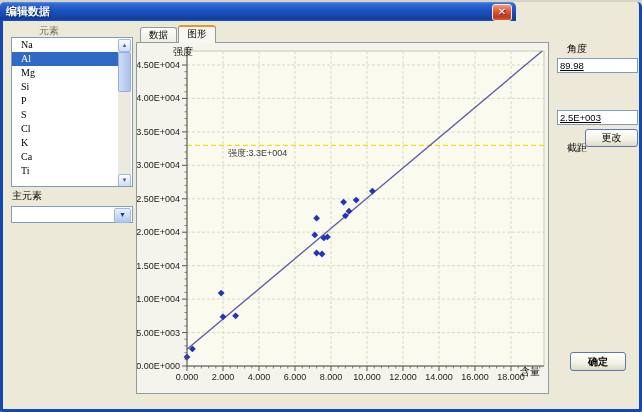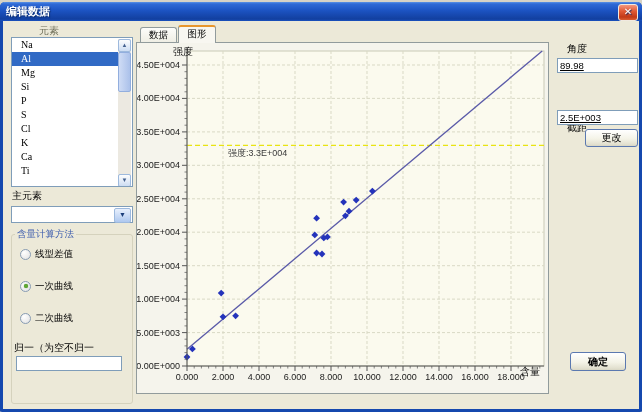--- a/index.html
+++ b/index.html
@@ -1,19 +1,19 @@
 <!DOCTYPE html>
 <html><head>
 <meta charset="utf-8">
 <style>
   html,body{margin:0;padding:0;width:642px;height:412px;overflow:hidden;
     font-family:"Liberation Sans","DejaVu Sans",sans-serif;background:#d6d2c6;}
   .dialog{position:absolute;left:0;top:2px;width:642px;height:410px;box-sizing:border-box;
     background:#ece9d8;border:3px solid #1548ae;border-top:none;border-radius:5px 5px 2px 2px;}
-  .titlebar{position:absolute;left:-3px;top:0;width:642px;height:19px;box-sizing:border-box;
+  .titlebar{position:absolute;left:-3px;top:0;width:516px;height:19px;box-sizing:border-box;
     border-radius:5px 5px 0 0;padding:2px 6px;
     background:linear-gradient(180deg,#5a92e6 0%,#2f6ad6 10%,#1c53c2 45%,#123f9f 90%,#1a53c0 100%);
     color:#fff;font-size:11px;font-weight:bold;text-shadow:1px 1px 1px #0a2a6a;}
   .closebtn{position:absolute;right:4px;top:2px;width:18px;height:15px;border-radius:3px;
     border:1px solid #f0e9e0;background:linear-gradient(180deg,#f3977f 0%,#e25b36 40%,#c23a18 80%,#d95d31 100%);
     color:#fff;font-size:10px;line-height:14px;text-align:center;font-weight:bold;cursor:pointer;}
   .lbl{position:absolute;font-size:10px;color:#000;}
   .grpcap{color:#3f5fae;font-size:9.5px;background:#ece9d8;padding:0 2px;}
   .listbox{position:absolute;left:8px;top:35px;width:122px;height:150px;box-sizing:border-box;
     background:#fff;border:1px solid #7f9db9;overflow:hidden;}
@@ -84,39 +84,20 @@
     </div>
 
   <div class="lbl" style="left:9px;top:187px;">主元素</div>
   <div class="combobox">
     <span style="font-size:9.5px;padding-left:3px;"></span>
     <div class="combtn">
       <span>▼</span>
     </div>
   </div>
 
-  <div class="groupbox">
-    <span class="grpcap" style="position:absolute;left:3px;top:-7px;">含量计算方法</span>
-    <div id="radio-host">
-        <div class="radiorow" style="top: 13px;">
-          <span class="radio"></span>
-          <span class="radiolabel">线型差值</span>
-        </div>
-        <div class="radiorow" style="top: 45px;">
-          <span class="radio on"></span>
-          <span class="radiolabel">一次曲线</span>
-        </div>
-        <div class="radiorow" style="top: 77px;">
-          <span class="radio"></span>
-          <span class="radiolabel">二次曲线</span>
-        </div>
-      </div>
-    <div class="lbl" style="left:2px;top:106px;">归一（为空不归一</div>
-    <input class="textinput" style="left: 4px; top: 121px; width: 106px; height: 15px;" value="">
-  </div>
 
   <div id="tab-strip"></div>
   <div class="tabpage">
     <div id="chart-host"><svg width="411" height="350" viewBox="0 0 411 350" xmlns="http://www.w3.org/2000/svg">
           <rect x="50" y="8" width="357" height="315" fill="#fbfaee" stroke="#c9c9b6" stroke-width="1"></rect>
           <line x1="86.0" y1="8" x2="86.0" y2="323" stroke="#d9d9c5" stroke-width="1" stroke-dasharray="3,2"></line>
           <line x1="122.0" y1="8" x2="122.0" y2="323" stroke="#d9d9c5" stroke-width="1" stroke-dasharray="3,2"></line>
           <line x1="158.0" y1="8" x2="158.0" y2="323" stroke="#d9d9c5" stroke-width="1" stroke-dasharray="3,2"></line>
           <line x1="194.0" y1="8" x2="194.0" y2="323" stroke="#d9d9c5" stroke-width="1" stroke-dasharray="3,2"></line>
           <line x1="230.0" y1="8" x2="230.0" y2="323" stroke="#d9d9c5" stroke-width="1" stroke-dasharray="3,2"></line>
@@ -270,19 +251,19 @@
           <text x="43" y="91.9" text-anchor="end" font-size="9" fill="#1a1a1a">3.50E+004</text>
           <text x="43" y="58.4" text-anchor="end" font-size="9" fill="#1a1a1a">4.00E+004</text>
           <text x="43" y="25.0" text-anchor="end" font-size="9" fill="#1a1a1a">4.50E+004</text>
           <text x="46" y="12" text-anchor="middle" font-size="10" fill="#111">强度</text>
           <text x="383" y="332" font-size="10" fill="#111">含量</text>
         </svg></div>
   </div>
 
   <div class="lbl" style="left:564px;top:40px;">角度</div>
   <input class="textinput" style="left: 554px; top: 56px; width: 81px; height: 15px;" value="89.98">
-  <div class="lbl" style="left:564px;top:84px;margin-top:35px;">截距</div>
+  <div class="lbl" style="left:564px;top:104px;margin-top:35px;">截距</div>
   <input class="textinput" style="left: 554px; top: 108px; width: 81px; height: 15px;" value="2.5E+003">
   <button class="xpbtn" style="left:582px;top:127px;width:53px;height:18px;">更改</button>
   <button class="xpbtn" style="left:567px;top:350px;width:56px;height:19px;font-weight:bold;">确定</button>
 <div class="tab" style="left: 137px; top: 25px; width: 37px; height: 16px; line-height: 14px; position: absolute;">数据</div>
     <div class="tab active" style="left: 175px; top: 23px; width: 38px; height: 18px; line-height: 14px; position: absolute;">图形</div>
   </div>
 
 </body></html>

